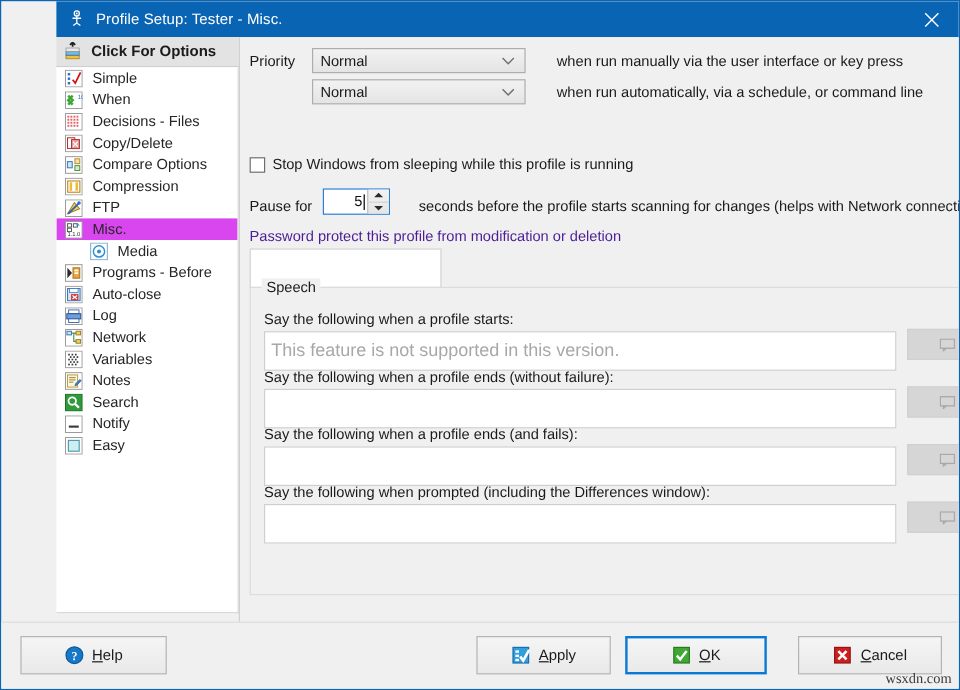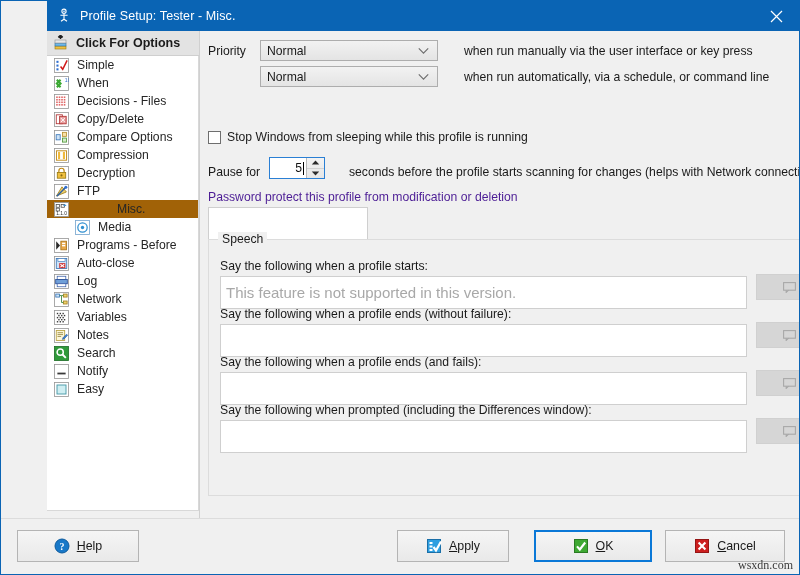--- a/index.html
+++ b/index.html
@@ -99,21 +99,21 @@
   }
   .nav-item {
     height: 18px;
     display: flex;
     align-items: center;
     padding-left: 7px;
     box-sizing: border-box;
     cursor: default;
     position: relative;
   }
-  .nav-item.selected { background: #a16207; gap: 40px; }
+  .nav-item.selected { background: #d946ef; }
   .nav-item .ic {
     width: 15px; height: 15px;
     margin-right: 8px;
     flex: 0 0 auto;
     display: block;
   }
   .nav-item .lbl {
     font-size: 12.2px;
     color: #262626;
     white-space: nowrap;
@@ -406,29 +406,20 @@
               <rect x="0.6" y="0.6" width="14.8" height="14.8" fill="#ffffff" stroke="#9a9a9a" stroke-width="0.9"></rect>
               <rect x="2.6" y="3" width="10.8" height="10" fill="#ffffff" stroke="#c08a18" stroke-width="1"></rect>
               <rect x="4.3" y="4.2" width="2.2" height="7.6" fill="#f0b93a"></rect>
               <rect x="9.5" y="4.2" width="2.2" height="7.6" fill="#f0b93a"></rect>
             </svg>
             <span class="lbl">Compression</span>
           </div>
           <div class="nav-item">
             <svg class="ic" viewBox="0 0 16 16">
               <rect x="0.6" y="0.6" width="14.8" height="14.8" fill="#ffffff" stroke="#9a9a9a" stroke-width="0.9"></rect>
-              <path d="M5.2 7 V5.2 a2.8 2.8 0 0 1 5.6 0 V7" stroke="#c08a18" stroke-width="1.3" fill="none"></path>
-              <rect x="3.5" y="7" width="9" height="6" fill="#f0c040" stroke="#9a7a10" stroke-width="0.9"></rect>
-              <circle cx="8" cy="10" r="1.1" fill="#8a6a10"></circle>
-            </svg>
-            <span class="lbl">Decryption</span>
-          </div>
-          <div class="nav-item">
-            <svg class="ic" viewBox="0 0 16 16">
-              <rect x="0.6" y="0.6" width="14.8" height="14.8" fill="#ffffff" stroke="#9a9a9a" stroke-width="0.9"></rect>
               <path d="M2.6 12.8 L8.5 3 L13.2 8.5 Z" fill="#f0d06a" stroke="#a08020" stroke-width="0.9"></path>
               <path d="M3 13 L12.8 3.2" stroke="#2a5fa8" stroke-width="1.5" fill="none"></path>
               <circle cx="12.6" cy="3.4" r="1.6" fill="#2f6fd0"></circle>
             </svg>
             <span class="lbl">FTP</span>
           </div>
           <div class="nav-item selected">
             <svg class="ic" viewBox="0 0 16 16">
               <rect x="0.6" y="0.6" width="14.8" height="14.8" fill="#ffffff" stroke="#9a9a9a" stroke-width="0.9"></rect>
               <rect x="2.3" y="2.6" width="3.6" height="3" fill="#ffffff" stroke="#4a4a4a" stroke-width="0.8"></rect>
@@ -688,21 +679,21 @@
       <svg class="ic" viewBox="0 0 16 16">
         <rect x="1.5" y="1.5" width="13" height="13" fill="#2f9fe0" stroke="#1a6fa8" stroke-width="1"></rect>
         <rect x="3.5" y="4" width="3" height="2" fill="#ffffff"></rect>
         <rect x="3.5" y="7.5" width="3" height="2" fill="#ffffff"></rect>
         <rect x="3.5" y="11" width="3" height="2" fill="#ffffff"></rect>
         <path d="M7.5 9 L10 12.5 L15 3.5" stroke="#ffffff" stroke-width="2.2" fill="none"></path>
       </svg>
       <span><u>A</u><span>pply</span></span>
     </div>
 
-    <div class="btn default" style="left:533px; top:11px; width:118px;text-align:right;">
+    <div class="btn default" style="left:520px; top:11px; width:118px;text-align:right;">
       <svg class="ic" viewBox="0 0 16 16">
         <rect x="1.5" y="1.5" width="13" height="13" fill="#3ea832" stroke="#2a7a22" stroke-width="1"></rect>
         <path d="M4 8.4 L6.8 11.5 L12.2 4.5" stroke="#ffffff" stroke-width="2.1" fill="none"></path>
       </svg>
       <span><u>O</u><span>K</span></span>
     </div>
 
     <div class="btn" style="left:664px; top:11px; width:120px;">
       <svg class="ic" viewBox="0 0 16 16">
         <rect x="1.5" y="1.5" width="13" height="13" fill="#cc1f1f" stroke="#951515" stroke-width="1"></rect>

